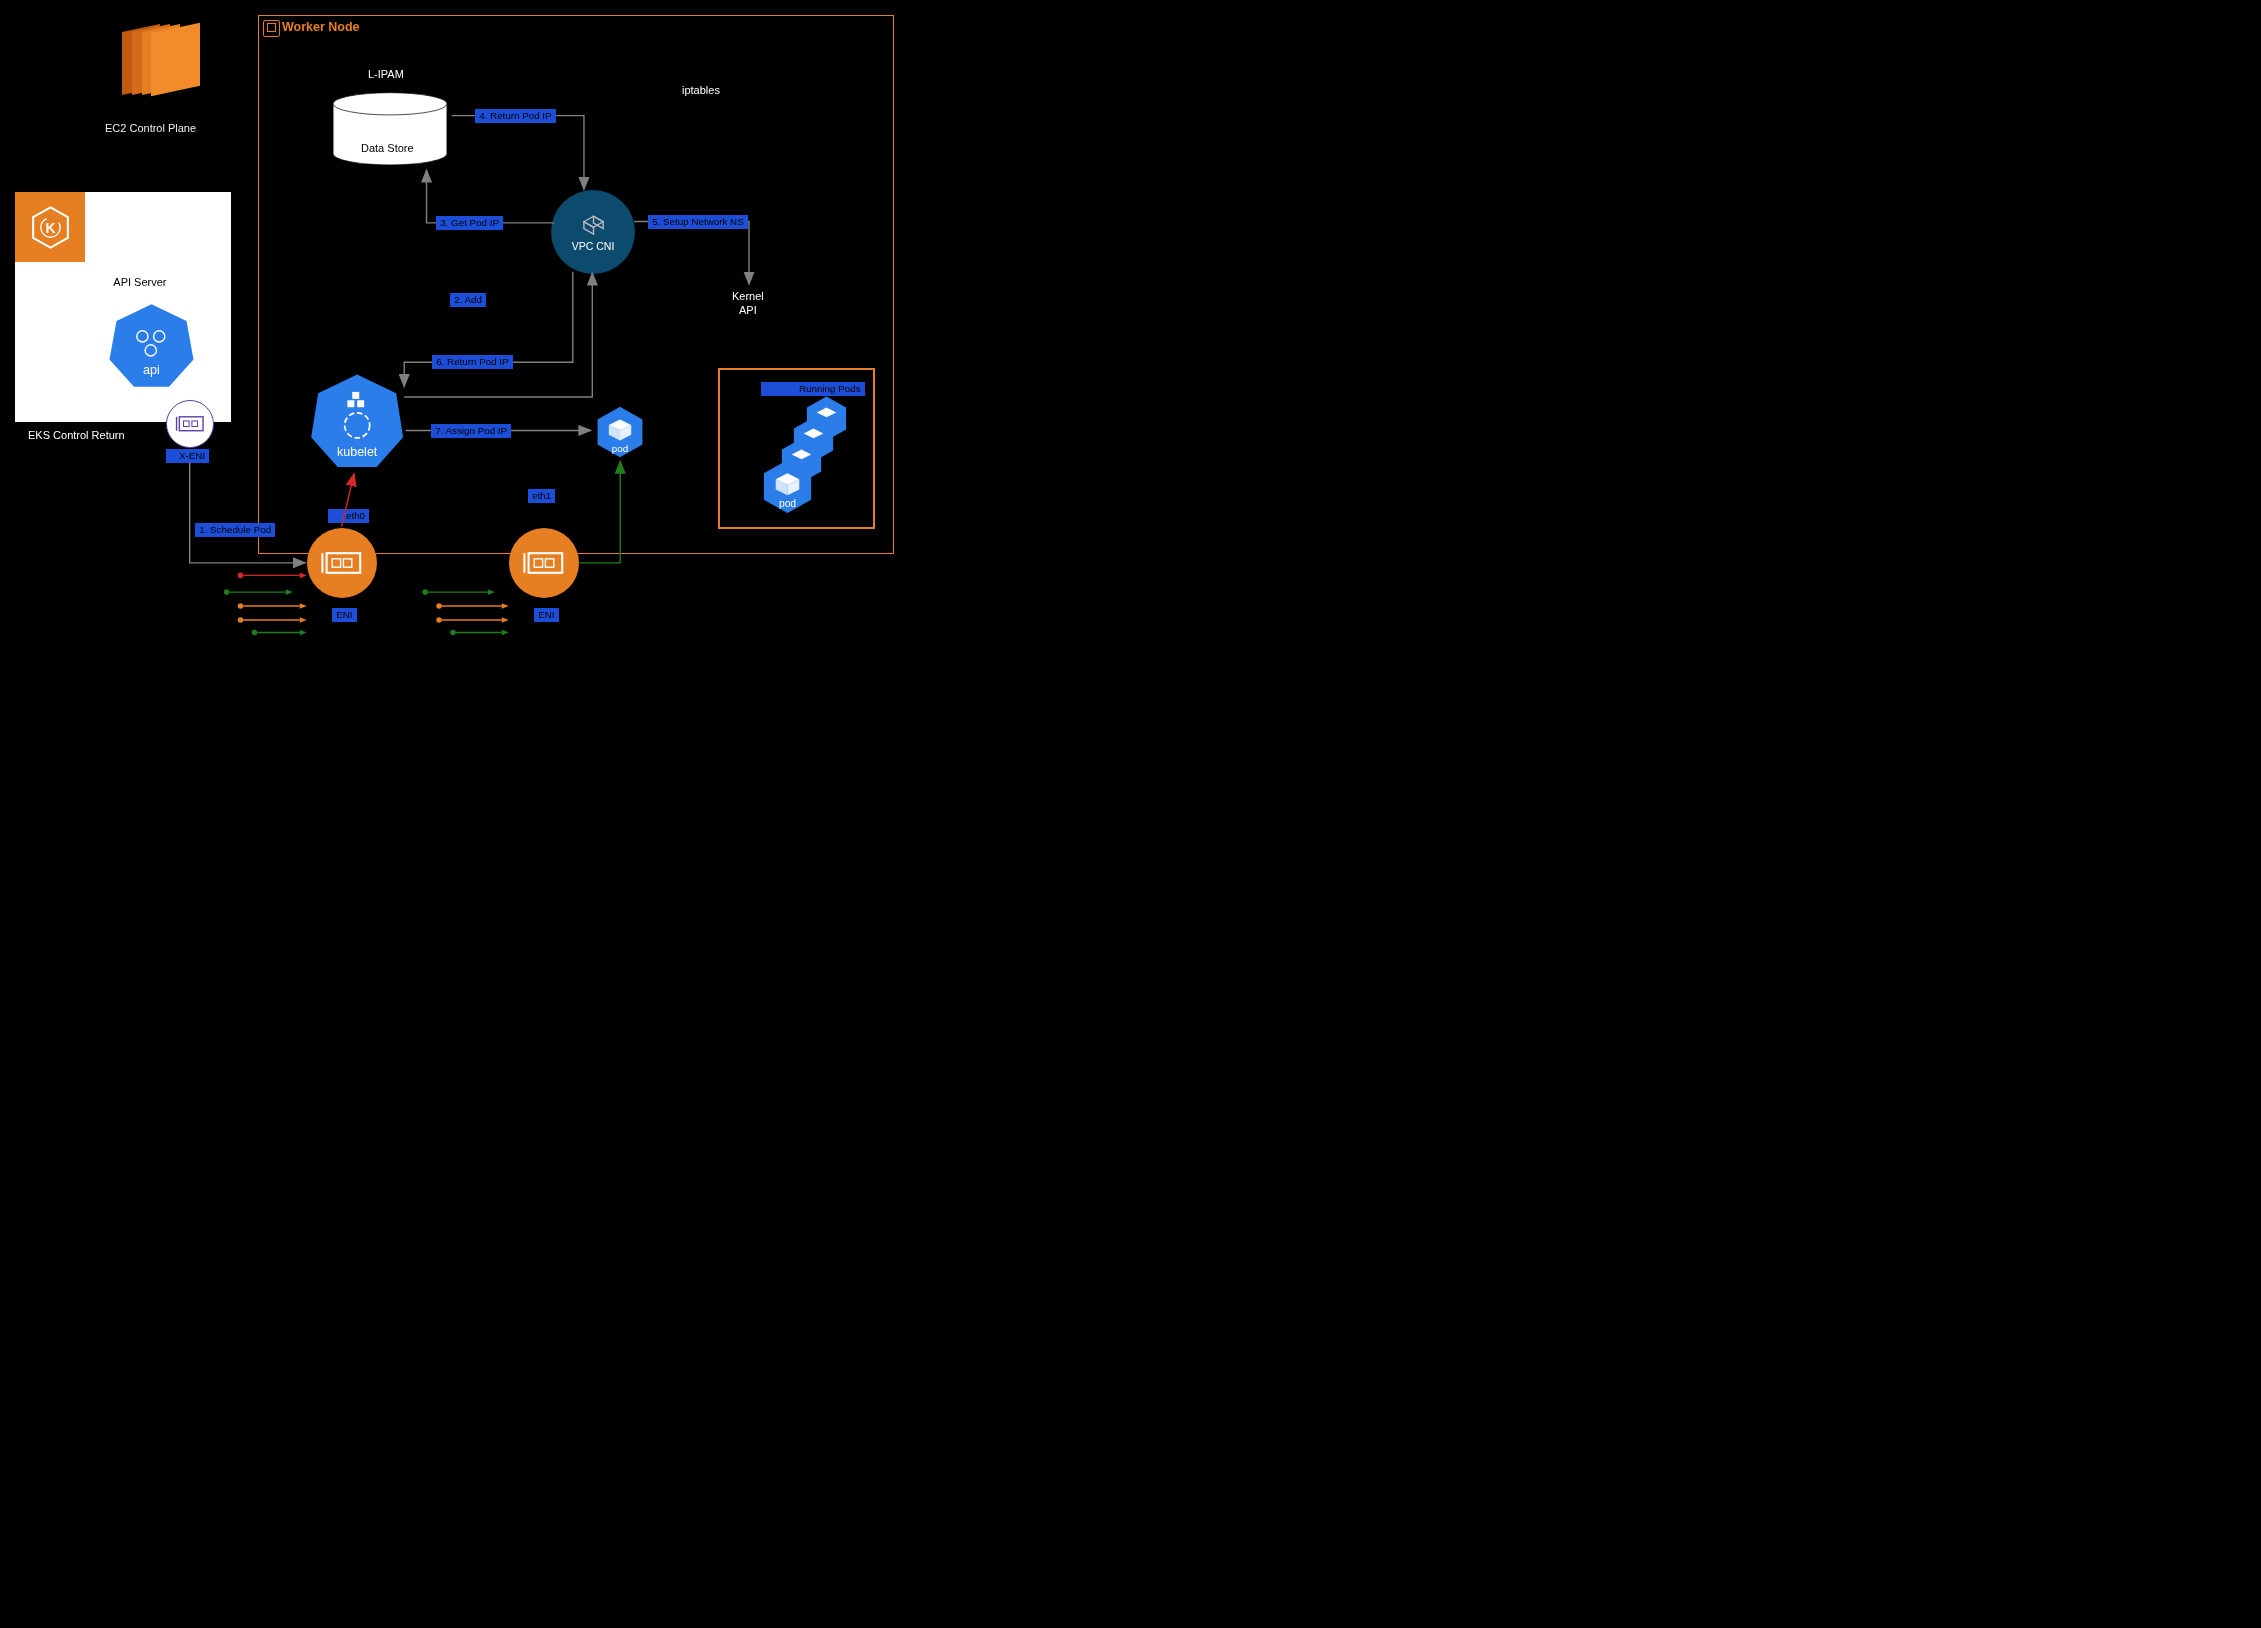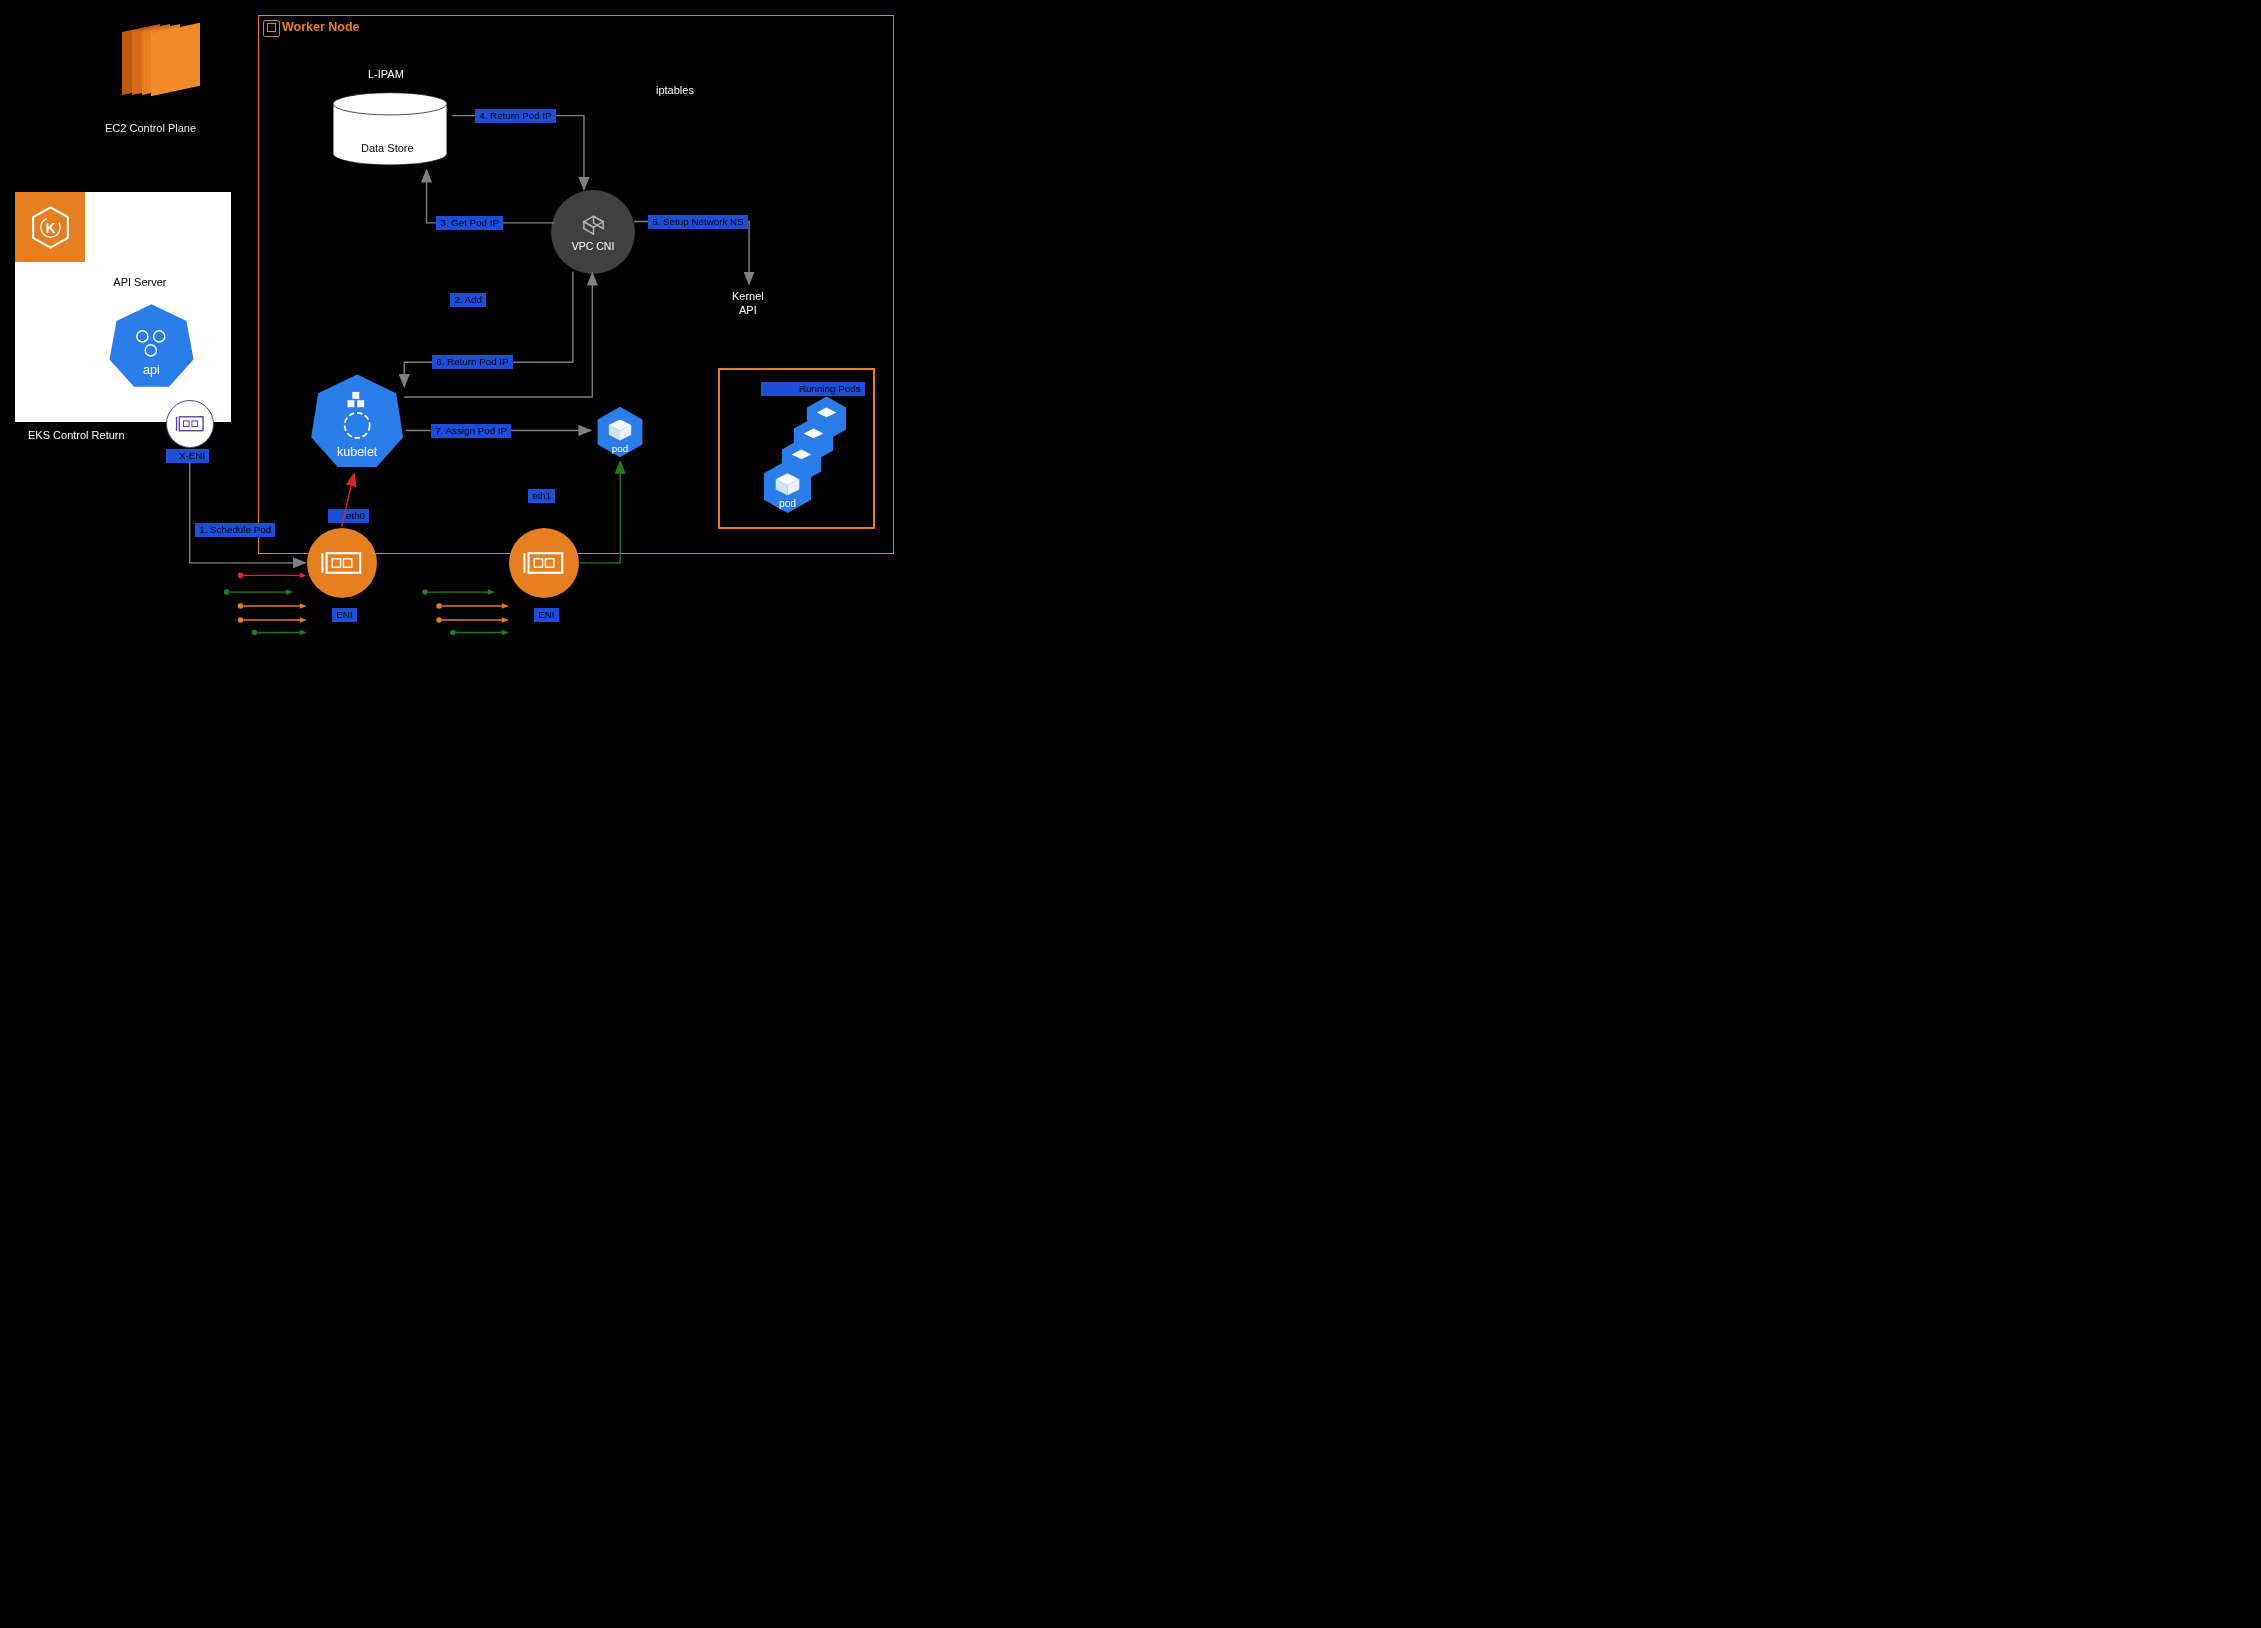--- a/index.html
+++ b/index.html
@@ -97,21 +97,21 @@
     position: absolute;
     width: 91px;
     height: 91px;
   }
   .vpc-cni {
     position: absolute;
     left: 551px;
     top: 190px;
     width: 84px;
     height: 84px;
-    background: #404040;
+    background: #0c4a6e;
     border-radius: 50%;
     display: flex;
     flex-direction: column;
     align-items: center;
     justify-content: center;
     color: #fff;
   }
   .eni-circle {
     position: absolute;
     width: 70px;
@@ -213,21 +213,21 @@
 <div class="label-text" style="left:368px; top:68px;">L-IPAM</div>
 <div class="cylinder">
   <svg width="118" height="77" viewBox="0 0 170 110">
     <ellipse cx="85" cy="18" rx="82" ry="16" fill="#fff" stroke="#000" stroke-width="1"></ellipse>
     <path d="M 3 18 L 3 90 A 82 16 0 0 0 167 90 L 167 18" fill="#fff" stroke="#000" stroke-width="1"></path>
     <ellipse cx="85" cy="18" rx="82" ry="16" fill="#fff" stroke="#000" stroke-width="1"></ellipse>
   </svg>
 </div>
 <div class="label-text-dark" style="left:361px; top:142px;">Data Store</div>
 
-<div class="label-text" style="left:656px; top:84px;">iptables</div>
+<div class="label-text" style="left:682px; top:84px;">iptables</div>
 
 <div class="vpc-cni">
   <svg width="33" height="25" viewBox="0 0 48 36">
     <g stroke="#bbb" stroke-width="2" fill="none">
       <polygon points="10,14 24,6 38,14 24,22"></polygon>
       <polygon points="24,6 38,14 38,24 24,16"></polygon>
       <polygon points="10,14 24,22 24,32 10,24"></polygon>
     </g>
   </svg>
   <div style="font-size:10.5px; margin-top:2.8px;">VPC CNI</div>

